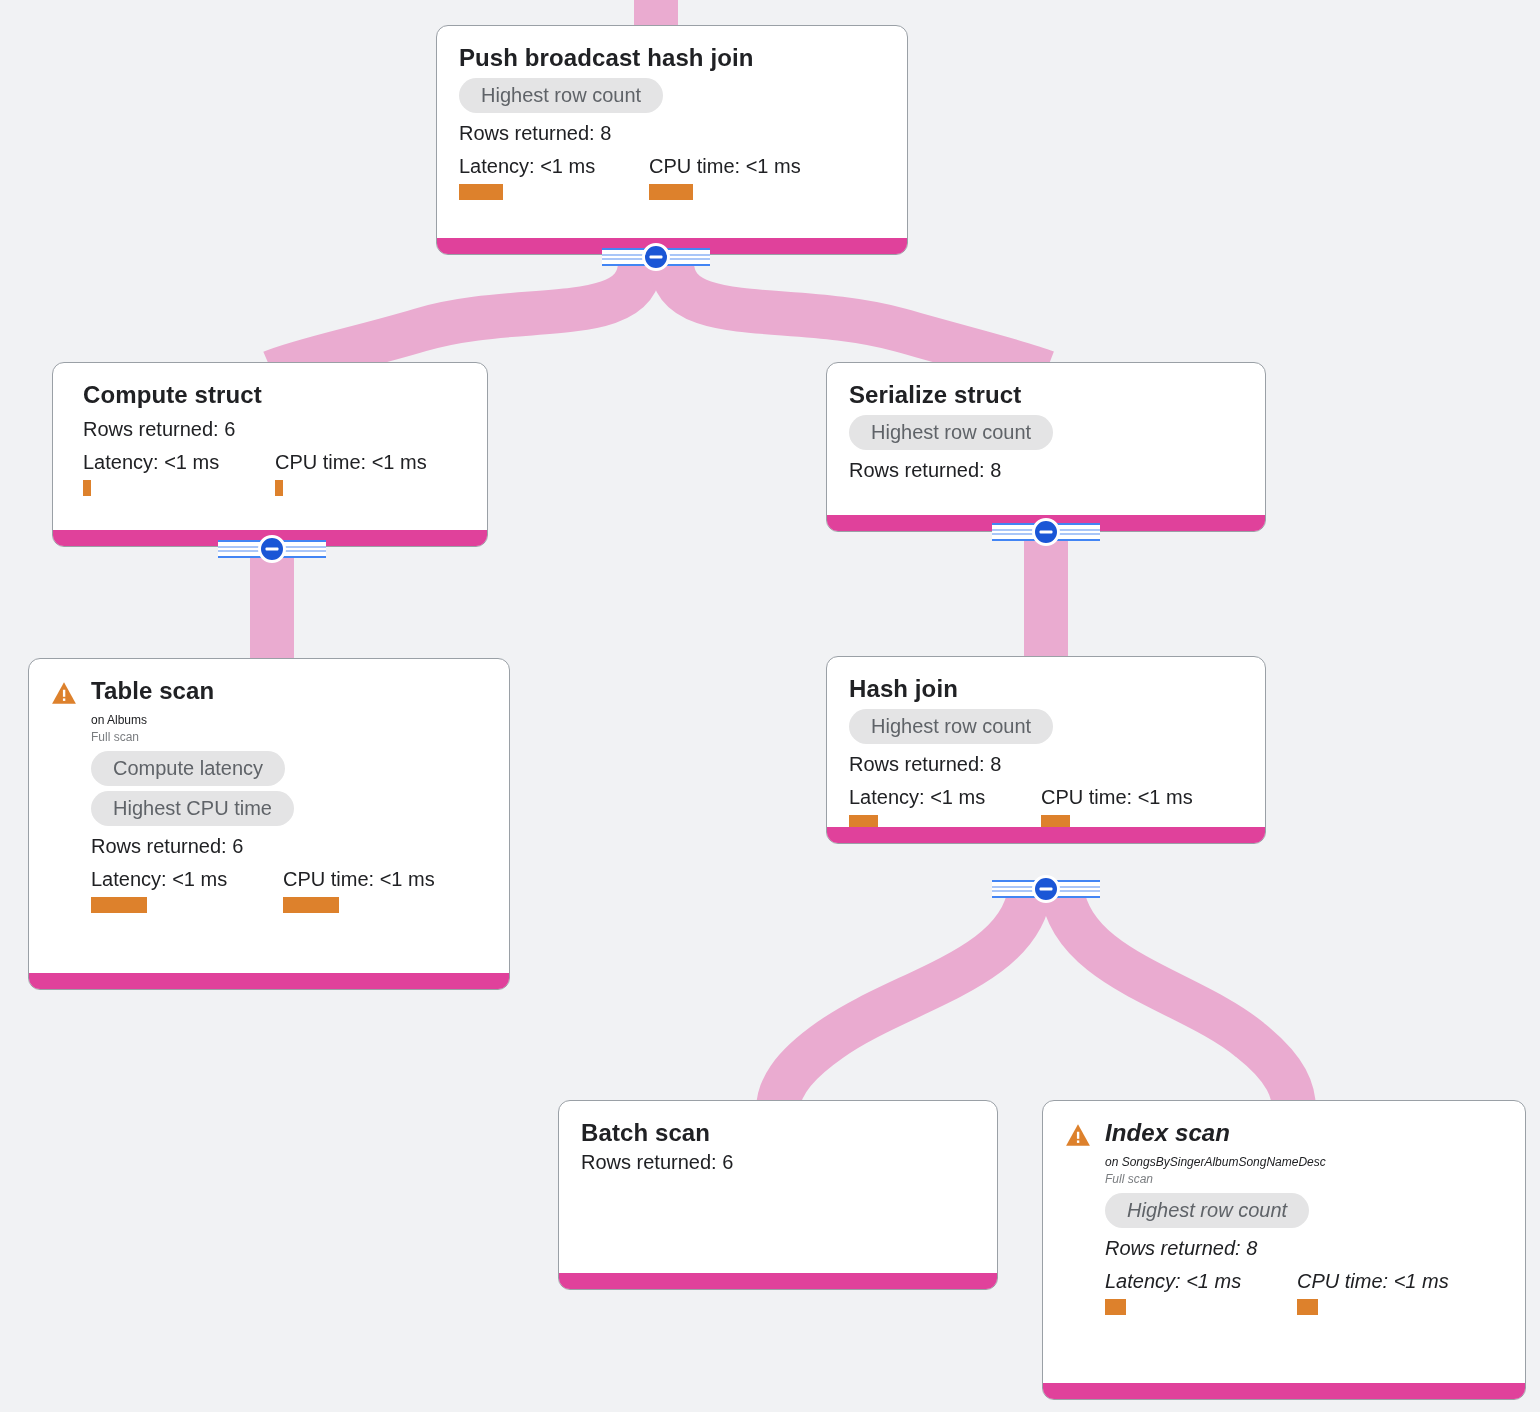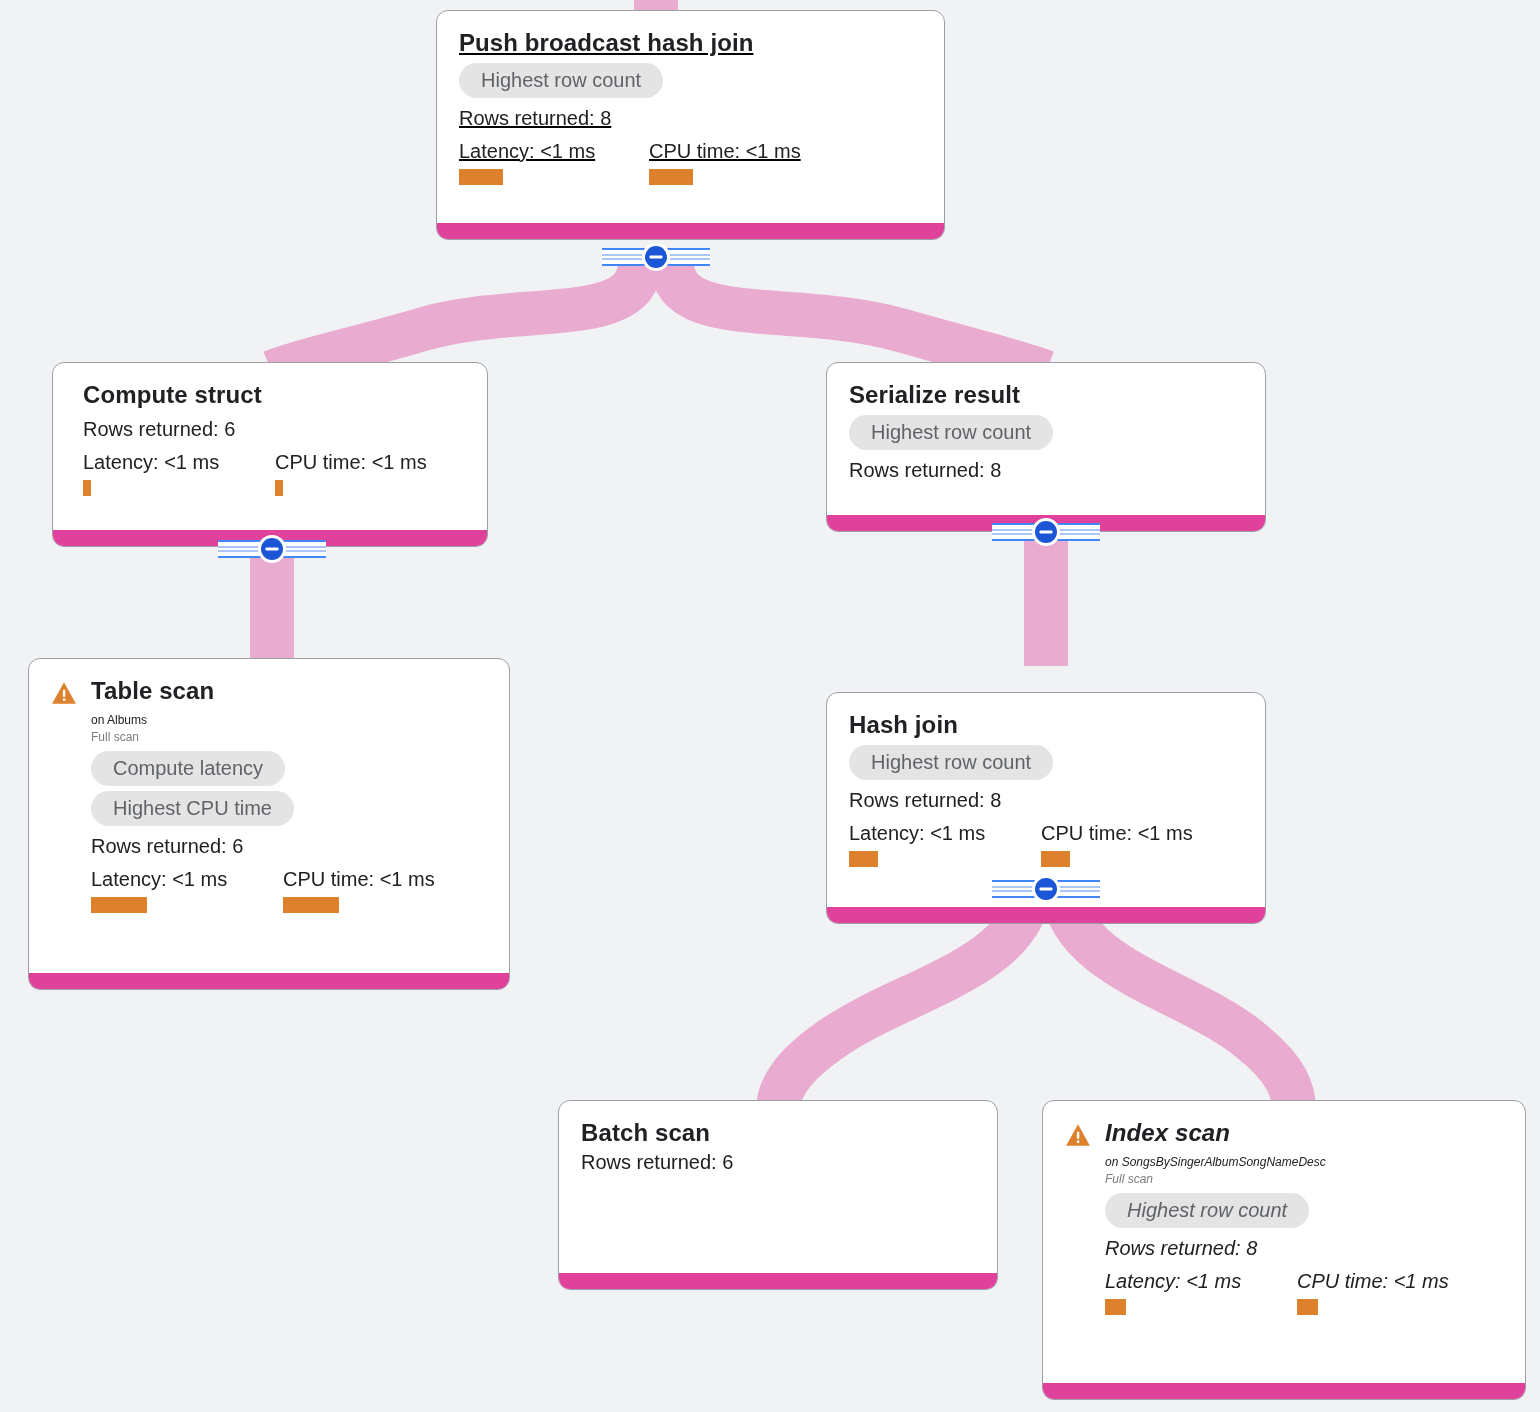--- a/index.html
+++ b/index.html
@@ -188,21 +188,21 @@
 
       <path d="M 1062 890 C 1072 970, 1190 990, 1250 1040 C 1288 1070, 1294 1092, 1294 1110"></path>
     </g>
 
     <g fill="#eaabd0">
       <polygon points="258,366 286,366 272,382"></polygon>
       <polygon points="1032,366 1060,366 1046,382"></polygon>
     </g>
   </svg>
 
-  <div class="node" style="left:436px; top:10px; width:509px; height:230px;text-decoration:underline;">
+  <div class="node" style="left:436px; top:25px; width:472px; height:230px;">
     <div class="node-body">
       <div class="node-head">
         <div class="title">Push broadcast hash join</div>
       </div>
       <div class="chip-row">
         <span class="chip">Highest row count</span>
       </div>
       <div class="rows">Rows returned: 8</div>
       <div class="metrics">
         <div class="metric" style="width:190px;">
@@ -242,21 +242,21 @@
     <div class="foot" style="position:absolute; bottom:0; left:0;"></div>
   </div>
   <div class="toggle" style="left:272px; top:549px;">
     <div class="rail"></div>
     <div class="knob"></div>
   </div>
 
   <div class="node" style="left:826px; top:362px; width:440px; height:170px;">
     <div class="node-body">
       <div class="node-head">
-        <div class="title">Serialize result</div>
+        <div class="title">Serialize struct</div>
       </div>
       <div class="chip-row">
         <span class="chip">Highest row count</span>
       </div>
       <div class="rows">Rows returned: 8</div>
     </div>
     <div class="foot" style="position:absolute; bottom:0; left:0;"></div>
   </div>
   <div class="toggle" style="left:1046px; top:532px;">
     <div class="rail"></div>
@@ -291,21 +291,21 @@
         </div>
         <div class="metric">
           <div class="mlabel">CPU time: &lt;1 ms</div>
           <div class="bar" style="width:56px;"></div>
         </div>
       </div>
     </div>
     <div class="foot" style="position:absolute; bottom:0; left:0;"></div>
   </div>
 
-  <div class="node" style="left:826px; top:692px; width:440px; height:232px;">
+  <div class="node" style="left:826px; top:656px; width:440px; height:188px;">
     <div class="node-body">
       <div class="node-head">
         <div class="title">Hash join</div>
       </div>
       <div class="chip-row">
         <span class="chip">Highest row count</span>
       </div>
       <div class="rows">Rows returned: 8</div>
       <div class="metrics">
         <div class="metric" style="width:192px;">

